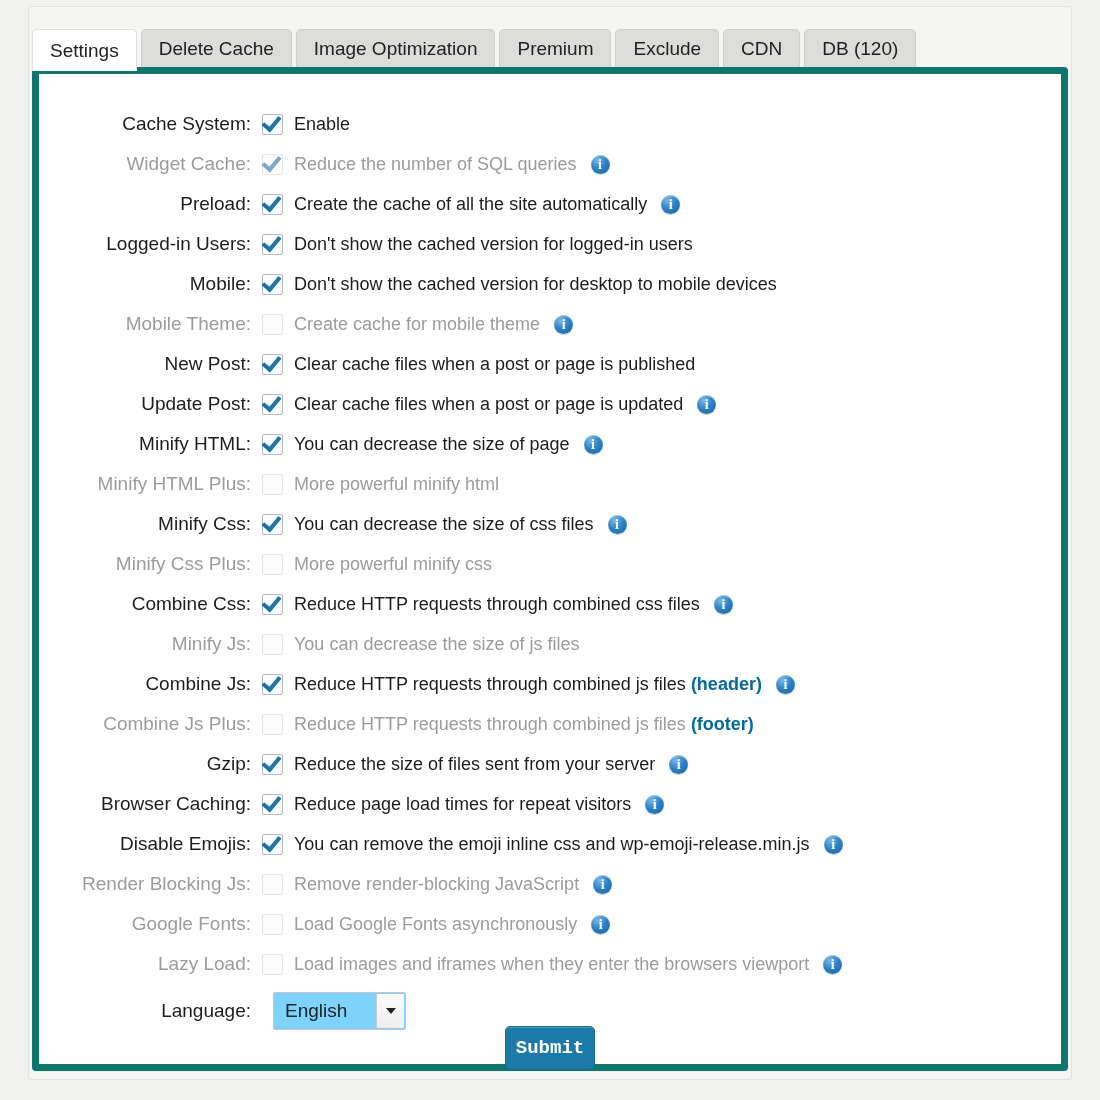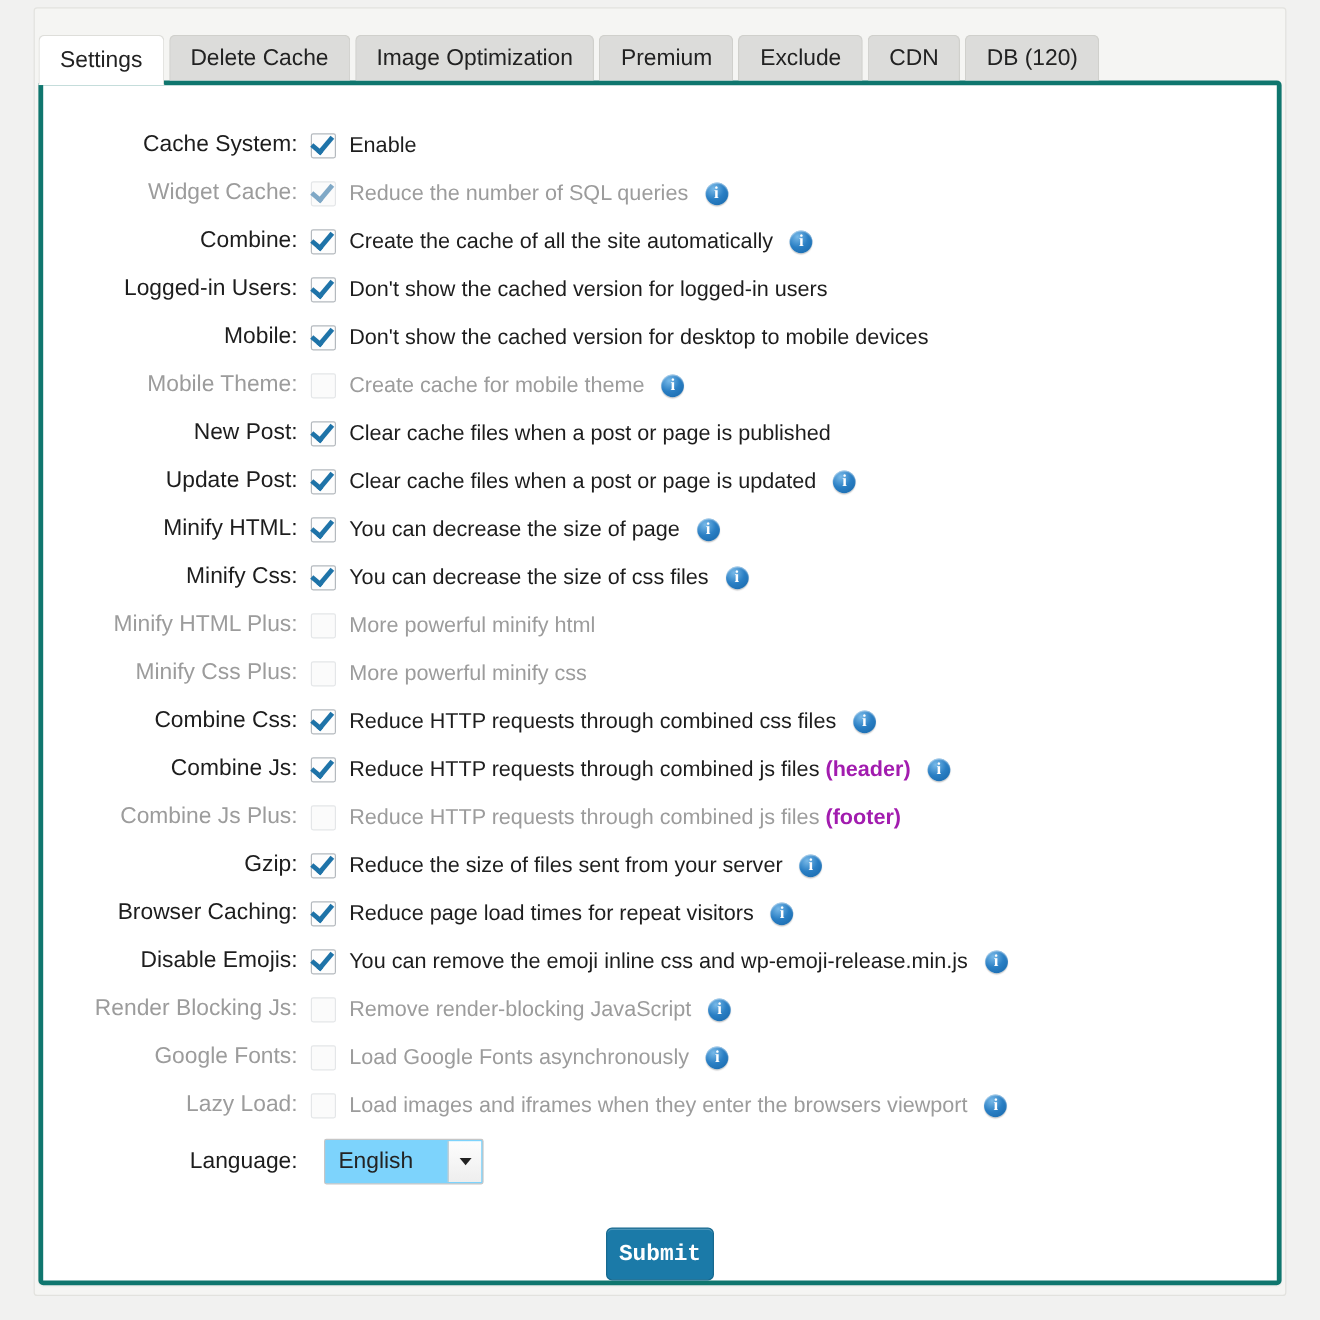--- a/index.html
+++ b/index.html
@@ -66,21 +66,21 @@
   }
 
   
   #panel {
     position: absolute;
     left: 3px;
     top: 60px;
     width: 1036px;
     height: 1004px;
     background: #ffffff;
-    border: 4px solid #0f766e;
+    border: 7px solid #0f766e;
     border-radius: 4px;
     box-sizing: border-box;
     box-shadow: 0 1px 1px rgba(0,0,0,0.03);
   }
 
   
   #form-rows {
     position: absolute;
     left: 0;
     top: 30px;
@@ -138,21 +138,21 @@
   .row-text {
     font-size: 18px;
     color: #1d1d1d;
     margin-left: 11px;
     white-space: nowrap;
   }
   .row.disabled .row-text {
     color: #9c9c9c;
   }
   .emph {
-    color: #a21caf;
+    color: #0369a1;
     font-weight: bold;
   }
 
   
   .info-icon {
     width: 19px;
     height: 19px;
     flex: 0 0 19px;
     margin-left: 14px;
     border-radius: 50%;
@@ -265,21 +265,21 @@
           <div class="row-text"><span>Enable</span></div>
           <div class="info-spacer"></div>
         </div>
         <div class="row disabled">
           <div class="row-label">Widget Cache:</div>
           <div class="cb checked"></div>
           <div class="row-text"><span>Reduce the number of SQL queries</span></div>
           <div class="info-icon"></div>
         </div>
         <div class="row">
-          <div class="row-label">Combine:</div>
+          <div class="row-label">Preload:</div>
           <div class="cb checked"></div>
           <div class="row-text"><span>Create the cache of all the site automatically</span></div>
           <div class="info-icon"></div>
         </div>
         <div class="row">
           <div class="row-label">Logged-in Users:</div>
           <div class="cb checked"></div>
           <div class="row-text"><span>Don't show the cached version for logged-in users</span></div>
           <div class="info-spacer"></div>
         </div>
@@ -306,43 +306,49 @@
           <div class="cb checked"></div>
           <div class="row-text"><span>Clear cache files when a post or page is updated</span></div>
           <div class="info-icon"></div>
         </div>
         <div class="row">
           <div class="row-label">Minify HTML:</div>
           <div class="cb checked"></div>
           <div class="row-text"><span>You can decrease the size of page</span></div>
           <div class="info-icon"></div>
         </div>
+        <div class="row disabled">
+          <div class="row-label">Minify HTML Plus:</div>
+          <div class="cb"></div>
+          <div class="row-text"><span>More powerful minify html</span></div>
+          <div class="info-spacer"></div>
+        </div>
         <div class="row">
           <div class="row-label">Minify Css:</div>
           <div class="cb checked"></div>
           <div class="row-text"><span>You can decrease the size of css files</span></div>
           <div class="info-icon"></div>
         </div>
         <div class="row disabled">
-          <div class="row-label">Minify HTML Plus:</div>
-          <div class="cb"></div>
-          <div class="row-text"><span>More powerful minify html</span></div>
-          <div class="info-spacer"></div>
-        </div>
-        <div class="row disabled">
           <div class="row-label">Minify Css Plus:</div>
           <div class="cb"></div>
           <div class="row-text"><span>More powerful minify css</span></div>
           <div class="info-spacer"></div>
         </div>
         <div class="row">
           <div class="row-label">Combine Css:</div>
           <div class="cb checked"></div>
           <div class="row-text"><span>Reduce HTTP requests through combined css files</span></div>
           <div class="info-icon"></div>
+        </div>
+        <div class="row disabled">
+          <div class="row-label">Minify Js:</div>
+          <div class="cb"></div>
+          <div class="row-text"><span>You can decrease the size of js files</span></div>
+          <div class="info-spacer"></div>
         </div>
         <div class="row">
           <div class="row-label">Combine Js:</div>
           <div class="cb checked"></div>
           <div class="row-text"><span>Reduce HTTP requests through combined js files </span><span class="emph">(header)</span></div>
           <div class="info-icon"></div>
         </div>
         <div class="row disabled">
           <div class="row-label">Combine Js Plus:</div>
           <div class="cb"></div>

